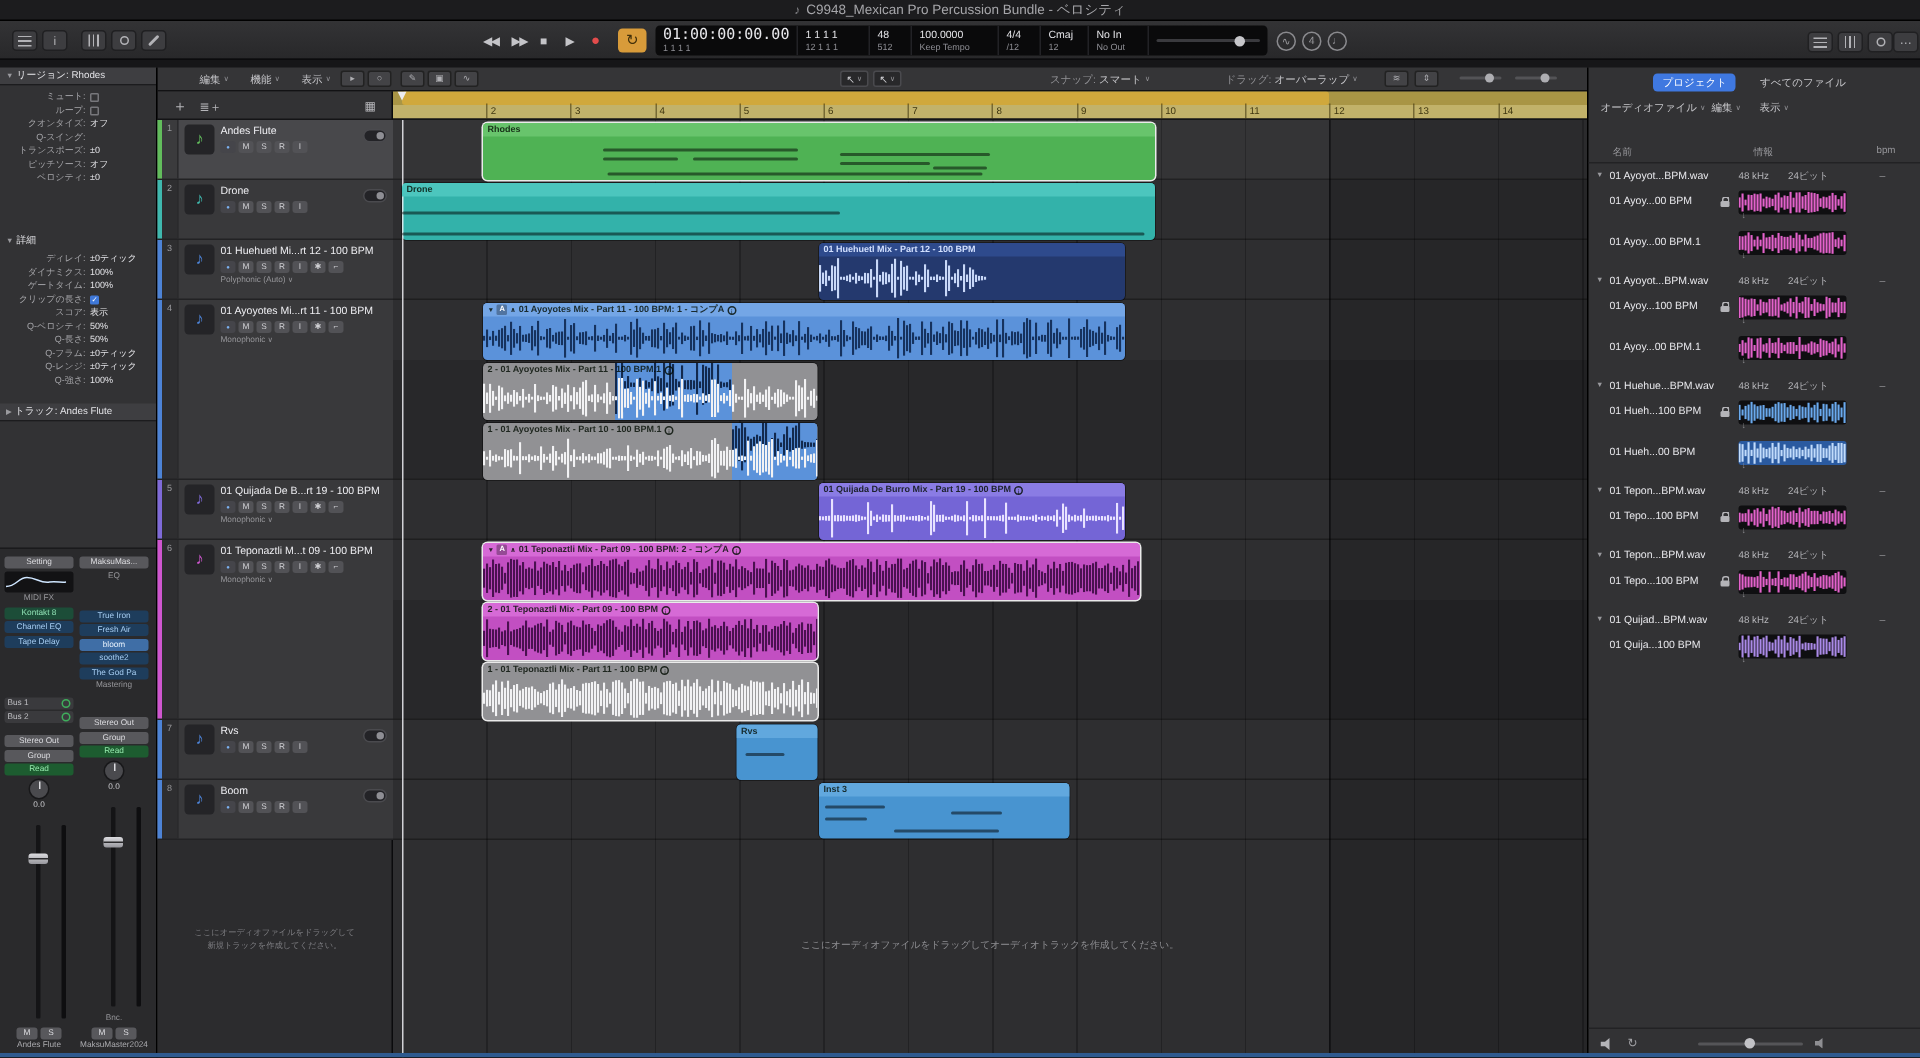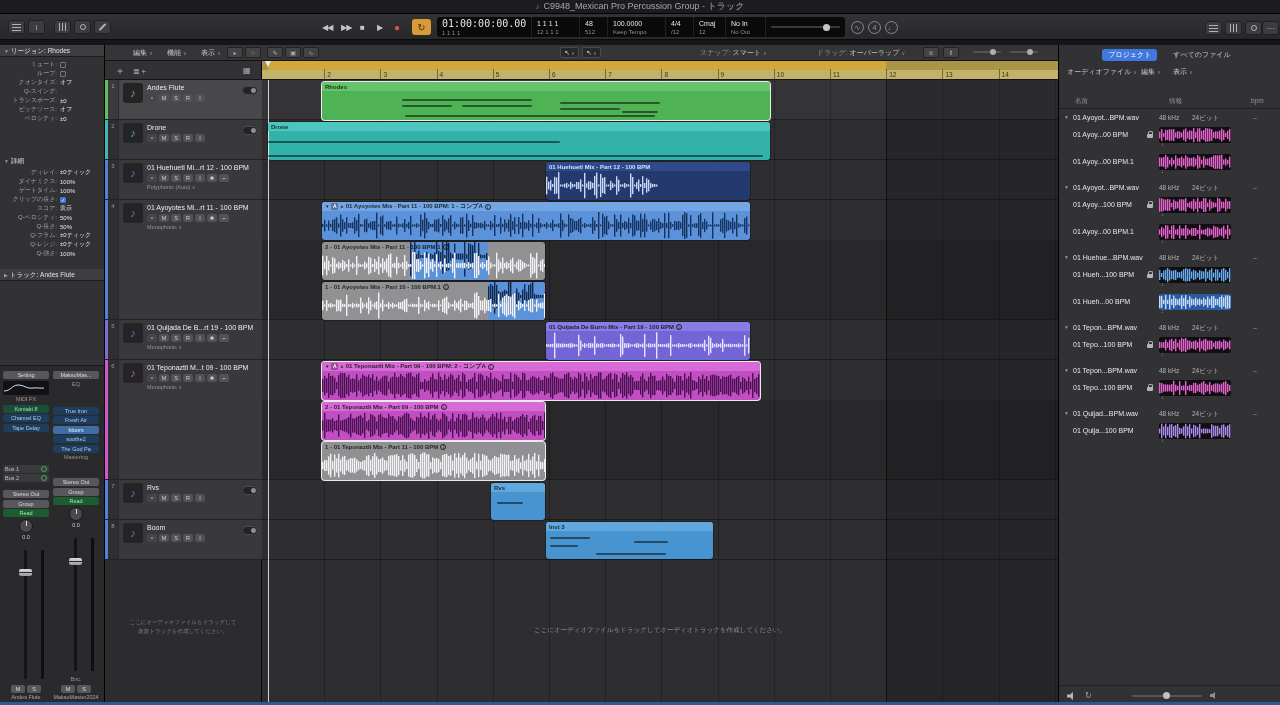--- a/index.html
+++ b/index.html
@@ -151,21 +151,21 @@
   #dock-strip{position:absolute;left:0;bottom:0;width:100%;height:3px;background:#2f5a8f}
   .wf svg{display:block}
 </style>
 </head>
 <body>
 
 <div id="app">
 
   <div id="titlebar">
     <span class="doc-ico">♪</span>
-    <span>C9948_Mexican Pro Percussion Group - トラック</span>
+    <span>C9948_Mexican Pro Percussion Bundle - ベロシティ</span>
   </div>
 
   <div id="toolbar">
     <div class="tbico" style="left:8px">
         <span class="glyph-bars"></span>
       </div>
     <div class="tbico" style="left:28px">i</div>
     <div class="tbico" style="left:54px">
         <span class="glyph-vbars"></span>
       </div>

